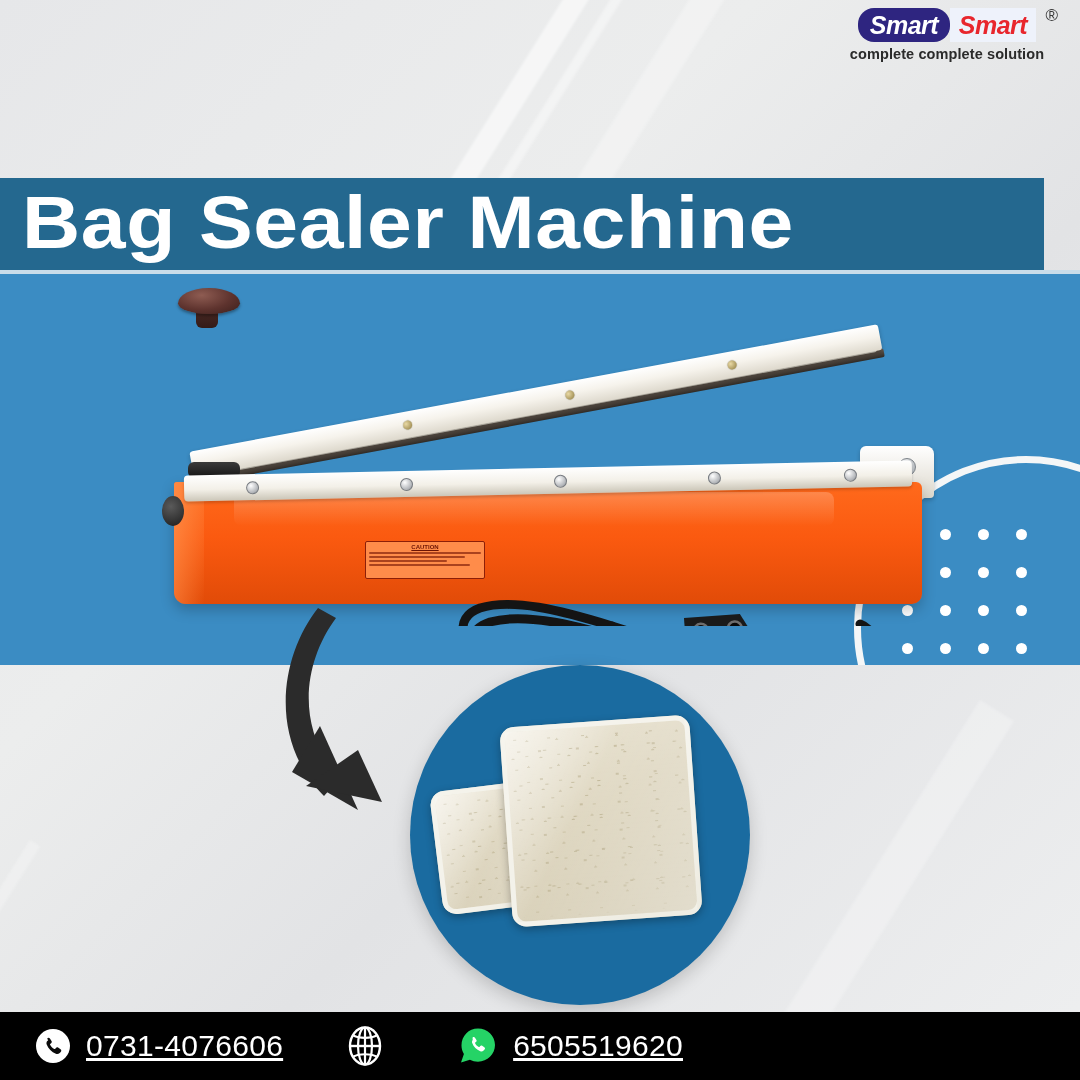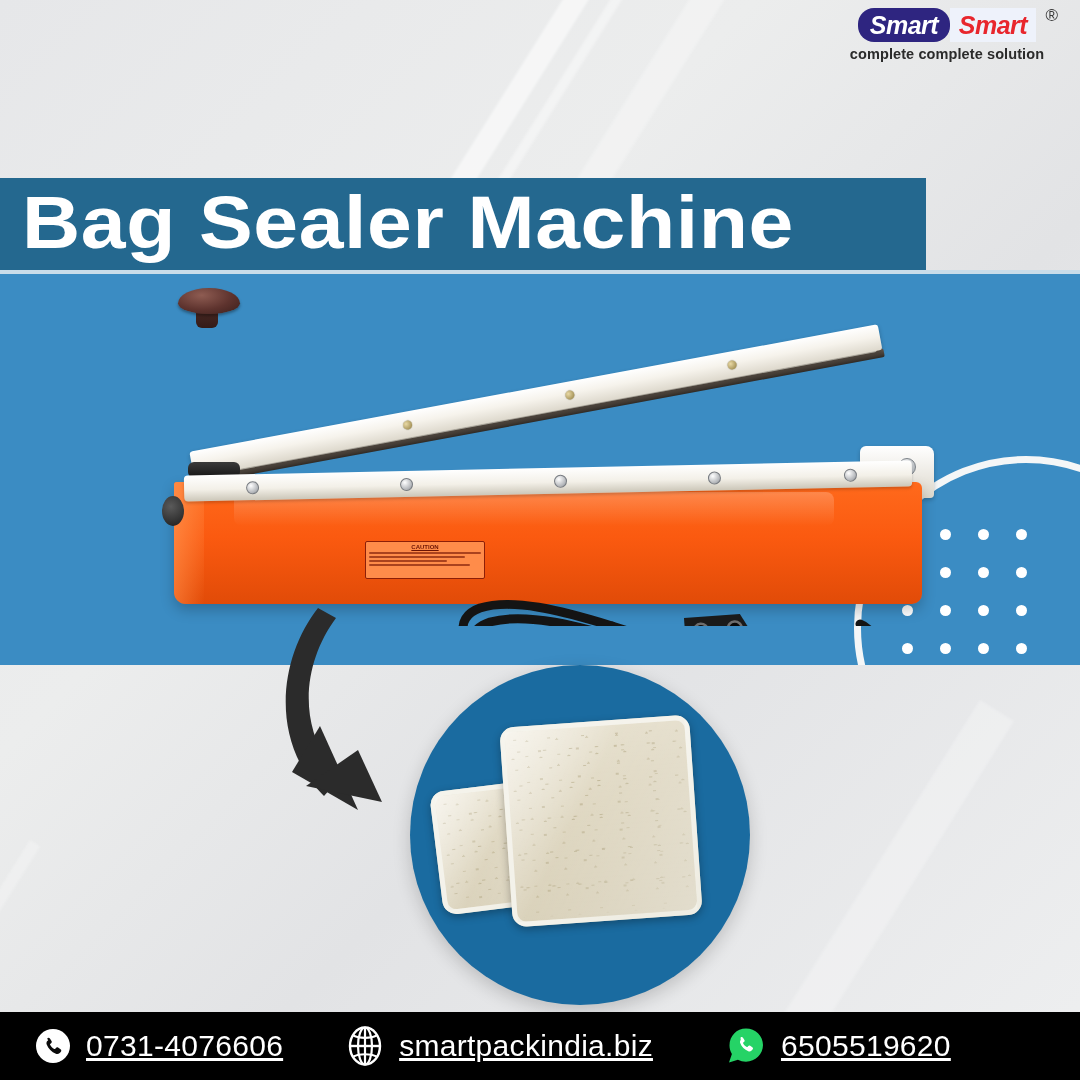--- a/index.html
+++ b/index.html
@@ -28,21 +28,21 @@
   .logo-smart{background:#2e2580;color:#ffffff;flex:0 0 92px;display:flex;align-items:center;
               justify-content:center;font-size:25px;font-weight:bold;font-style:italic;
               letter-spacing:-.5px;border-radius:16px;}
   .logo-pack{background:#eef2fb;color:#e8262d;flex:0 0 86px;display:flex;align-items:center;
              justify-content:center;font-size:25px;font-weight:bold;font-style:italic;
              letter-spacing:-.5px;}
   .logo-reg{position:absolute;right:4px;top:-2px;font-size:17px;color:#3a3a3a;}
   .logo-tag{margin-top:4px;font-size:14.5px;font-weight:bold;color:#2b2b2b;letter-spacing:.1px;}
 
   
-  #title-banner{position:absolute;left:0;top:178px;width:900px;height:92px;background:#24688f;padding-left:26px;}
+  #title-banner{position:absolute;left:0;top:178px;width:1044px;height:92px;background:#24688f;}
   #title-banner .title-text{
      position:absolute;left:22px;top:50%;transform:translateY(-52%);
      color:#ffffff;font-size:66px;font-weight:bold;line-height:1;
      font-family:"Liberation Sans Narrow","Liberation Sans",sans-serif;
      transform-origin:left center;letter-spacing:.5px;white-space:nowrap;
   }
   #title-rule{position:absolute;left:0;top:270px;width:1080px;height:4px;background:#c9dce9;}
 
   
   #hero{position:absolute;left:0;top:274px;width:1080px;height:391px;background:#3b8cc3;overflow:hidden;}
@@ -283,21 +283,20 @@
 
     <a class="contact-item c2" href="#">
       <svg class="ico" width="40" height="42" viewBox="0 0 40 42">
         <ellipse cx="20" cy="21" rx="15" ry="18.5" fill="none" stroke="#ffffff" stroke-width="2.4"></ellipse>
         <ellipse cx="20" cy="21" rx="7" ry="18.5" fill="none" stroke="#ffffff" stroke-width="2.2"></ellipse>
         <line x1="5" y1="21" x2="35" y2="21" stroke="#ffffff" stroke-width="2.4"></line>
         <line x1="20" y1="2.5" x2="20" y2="39.5" stroke="#ffffff" stroke-width="2.2"></line>
         <path d="M8.4 10.5 C 14 13.6, 26 13.6, 31.6 10.5" fill="none" stroke="#ffffff" stroke-width="2.1"></path>
         <path d="M8.4 31.5 C 14 28.4, 26 28.4, 31.6 31.5" fill="none" stroke="#ffffff" stroke-width="2.1"></path>
       </svg>
-      <span class="contact-text">smartpackindia.biz</span>
     </a>
 
     <a class="contact-item c3" href="#">
       <svg class="ico" width="42" height="42" viewBox="0 0 42 42">
         <path d="M21 3.5c9.4 0 17 7.4 17 16.6 0 9.2-7.6 16.6-17 16.6-2.9 0-5.7-.7-8.1-2L4 37.5l2.9-8.4c-1.5-2.5-2.4-5.4-2.4-8.5C4.5 10.9 11.6 3.5 21 3.5z" fill="#25d366"></path>
         <path d="M15.6 12.6c.8-.8 1.9-.6 2.4.2l1.4 2.1c.5.7.3 1.4-.4 2l-.8.7c-.2.2-.2.4-.1.7.8 1.6 2.1 2.9 3.7 3.7.3.1.5.1.7-.1l.7-.8c.6-.6 1.3-.8 2-.3l2.1 1.4c.8.5 1 1.6.2 2.4l-.9.9c-.9.9-2.2 1.1-3.3.7-3.8-1.4-6.7-4.3-8.1-8.1-.4-1.1-.2-2.4.7-3.3l-.3-.2z" fill="#ffffff"></path>
       </svg>
       <span class="contact-text">6505519620</span>
     </a>
   </div>

